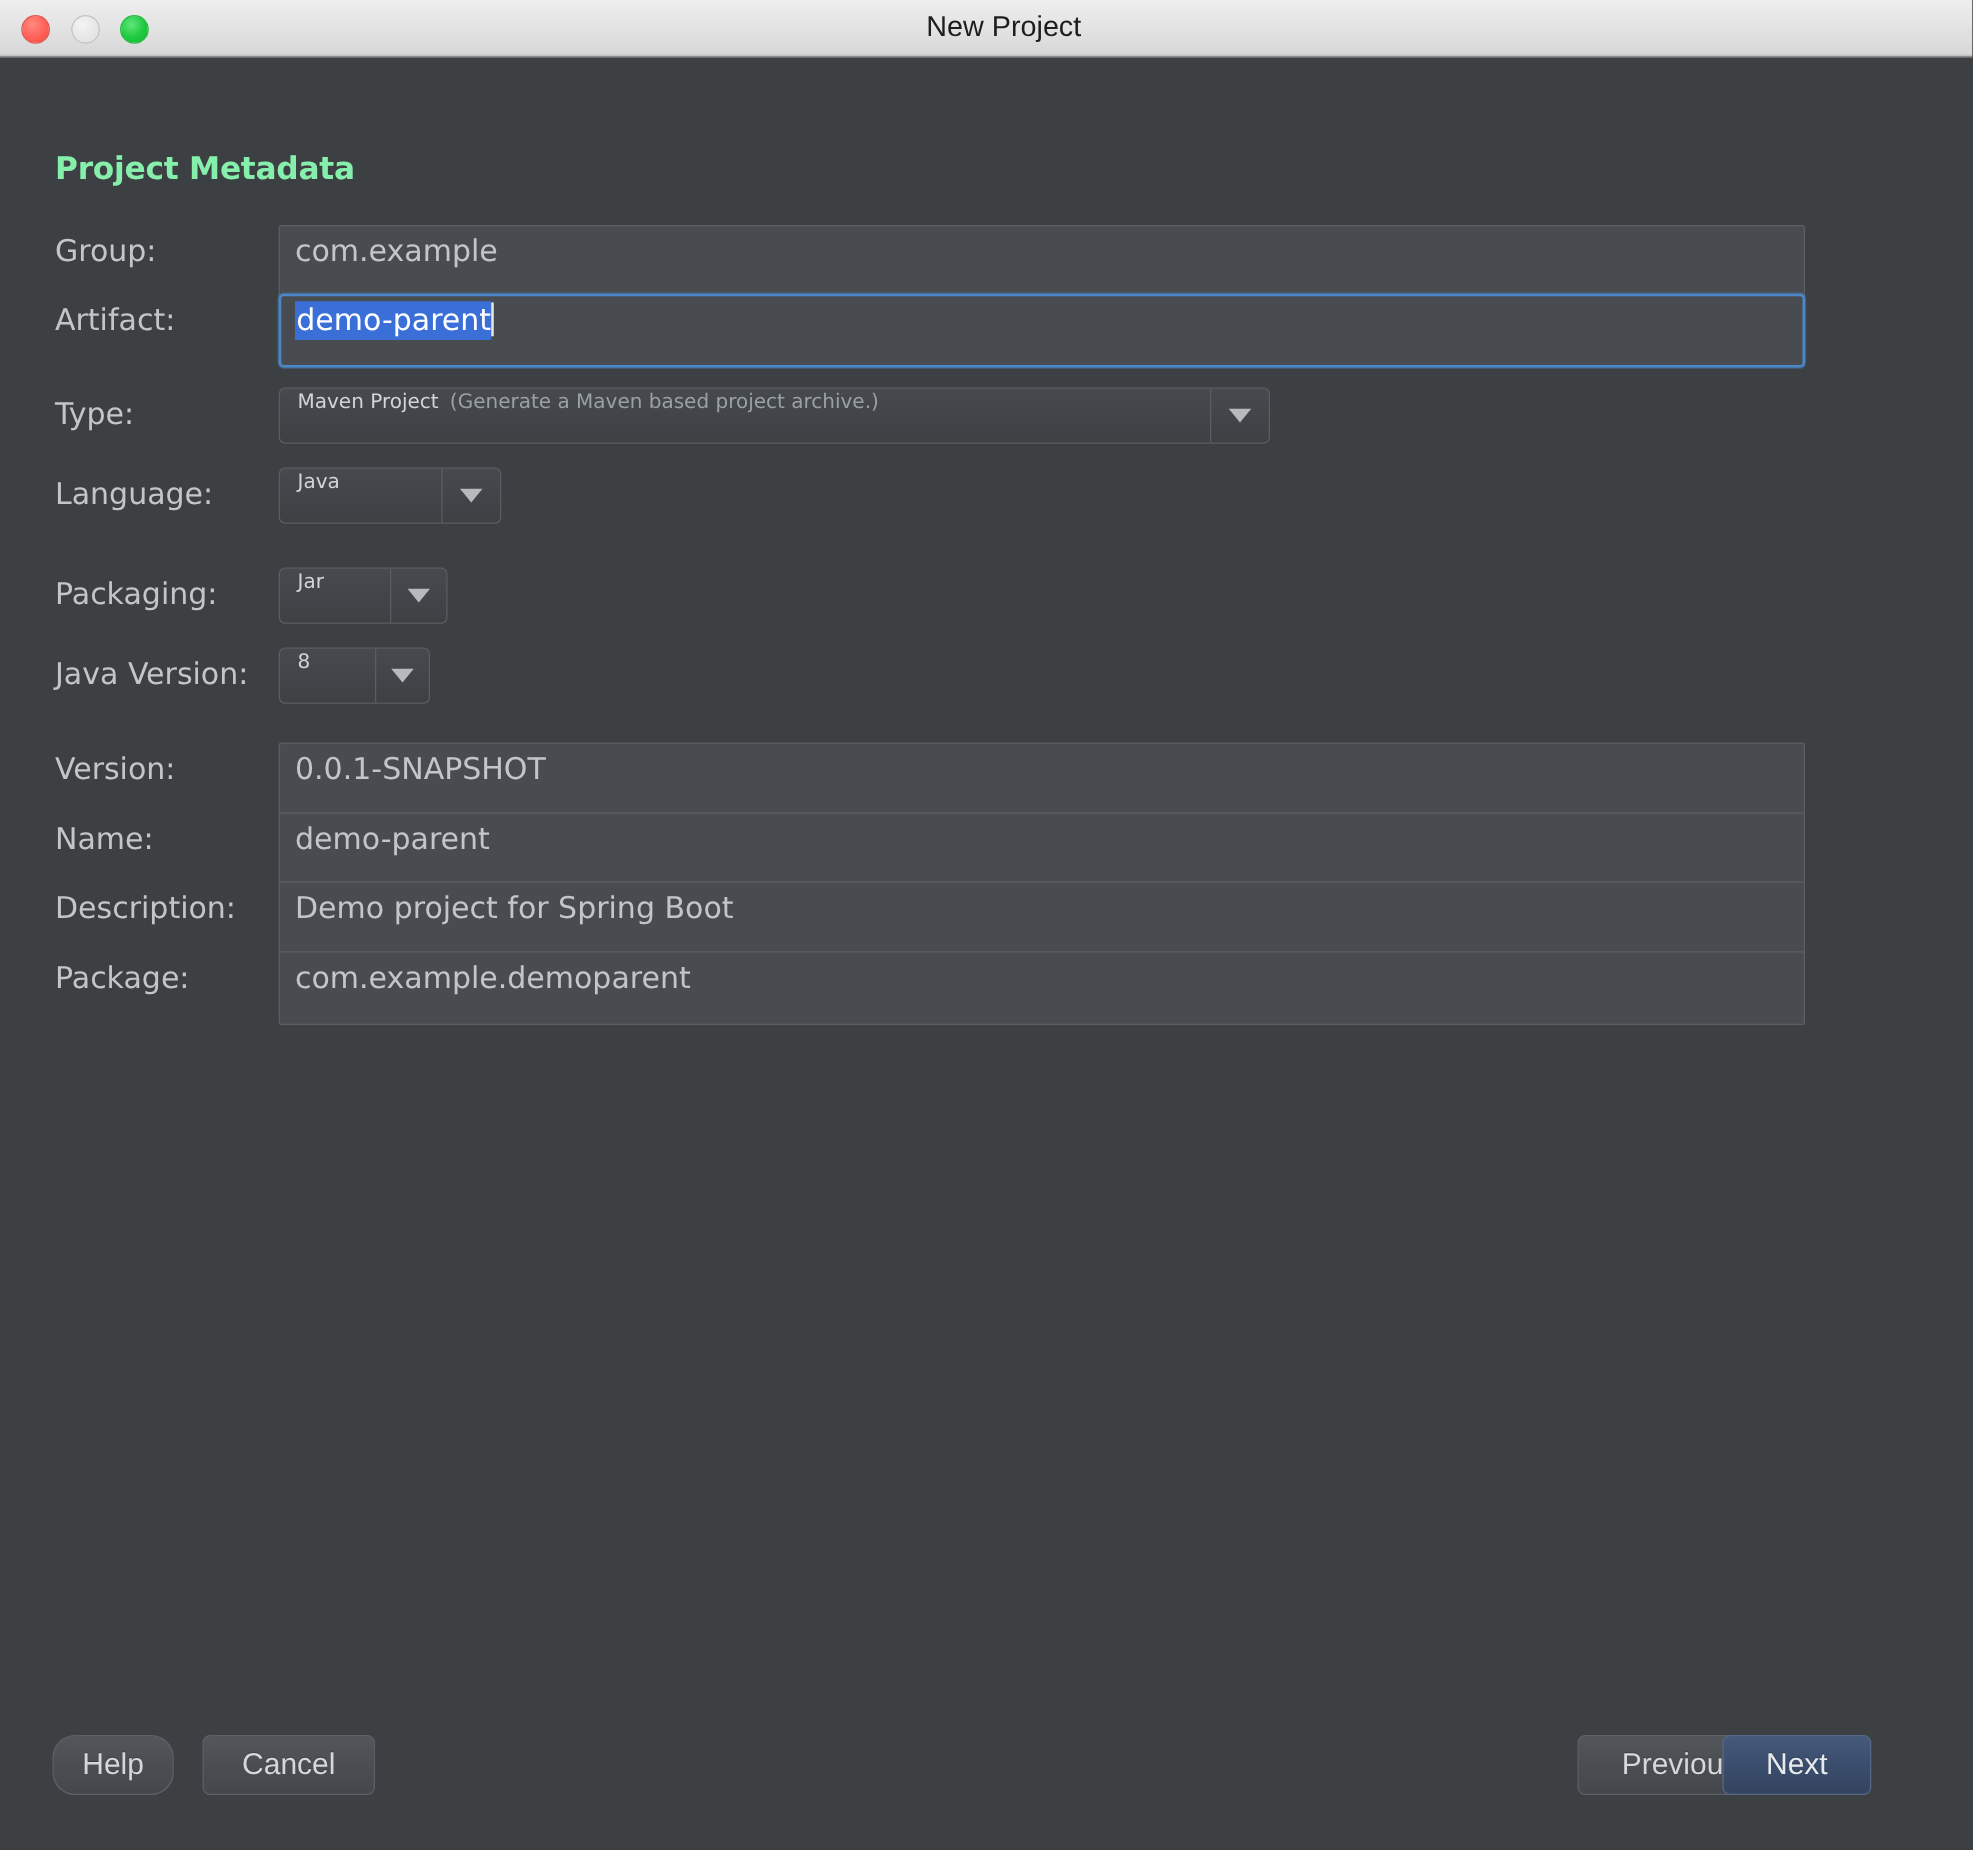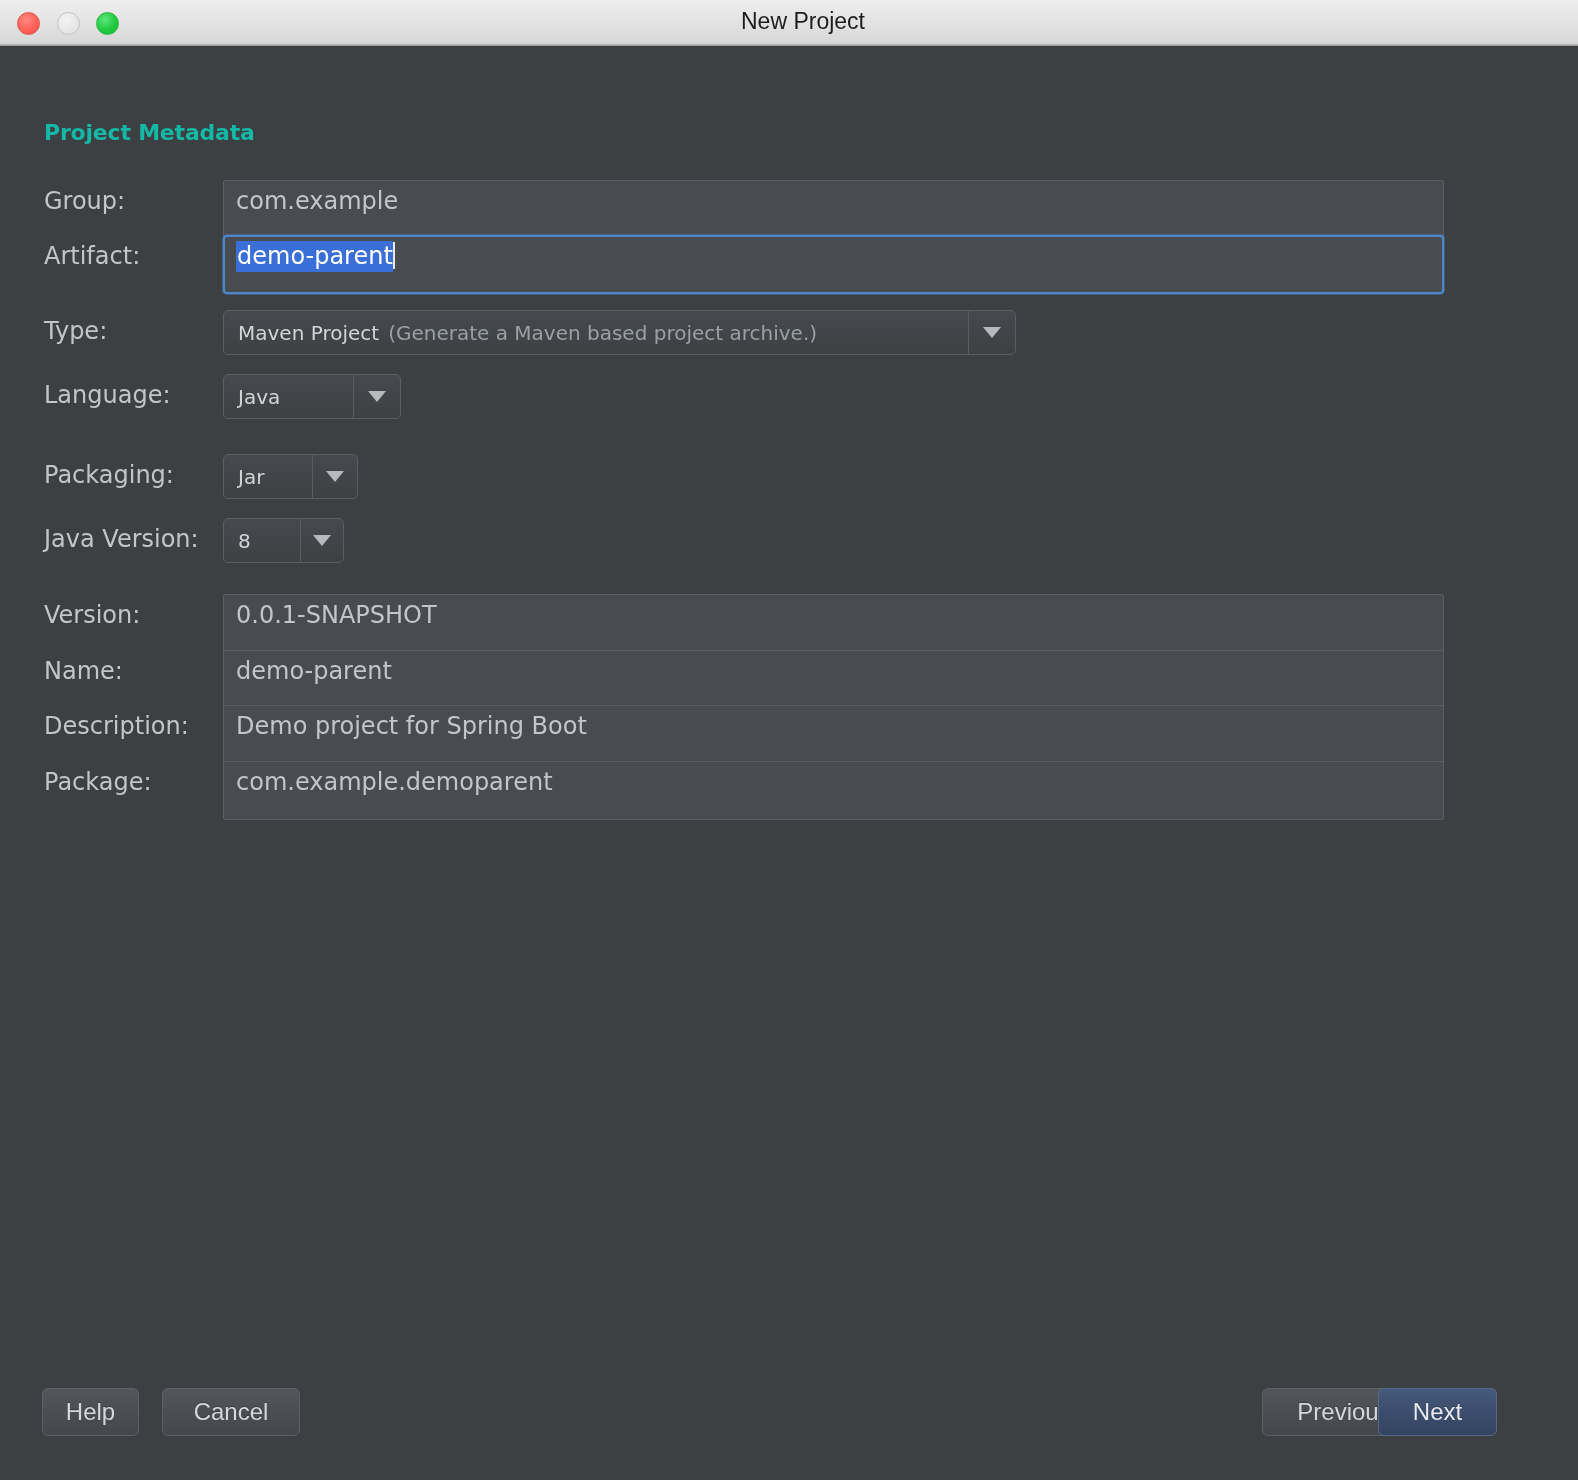--- a/index.html
+++ b/index.html
@@ -60,22 +60,22 @@
     position: relative;
     height: 1434px;
   }
 
   #page-title {
     position: absolute;
     left: 44px;
     top: 74px;
     font-family: "DejaVu Sans", sans-serif;
     font-weight: bold;
-    font-size: 22px;
-    color: #14b8a6;
+    font-size: 25px;
+    color: #86efac;
     letter-spacing: -0.2px;
   }
 
   
   .row {
     position: absolute;
     left: 44px;
     height: 42px;
   }
   .row .lbl {
@@ -140,23 +140,22 @@
     box-sizing: border-box;
     background: linear-gradient(to bottom, #46494d 0%, #3e4144 100%);
     border: 1px solid #5a5e62;
     border-radius: 5px;
     display: flex;
     align-items: stretch;
   }
   .combo .ctext {
     flex: 1 1 auto;
     display: flex;
-    align-items: center;
     padding: 0 14px;
-    font-size: 20px;
+    font-size: 16px;
     color: #d2d5d7;
     white-space: nowrap;
     overflow: hidden;
   }
   .combo .ctext .dim {
     color: #9aa0a4;
     margin-left: 9px;
   }
   .combo .arrowbox {
     flex: 0 0 auto;
@@ -294,20 +293,20 @@
     </div>
 
     <div class="row" style="top:715px;">
       <div class="lbl">Package:</div>
       <div class="field wide">
         <div class="val">com.example.demoparent</div>
       </div>
     </div>
 
     <div id="buttonbar">
-      <div class="btn" style="left:42px; width:97px;">Help</div>
+      <div class="btn" style="left:42px; width:97px;border-radius:18px;">Help</div>
       <div class="btn" style="left:162px; width:138px;">Cancel</div>
       <div class="btn" style="left:1262px; width:164px;">Previous</div>
       <div class="btn primary" style="left:1378px; width:119px;">Next</div>
     </div>
 
   </div>
 </div>
 
 </body></html>

